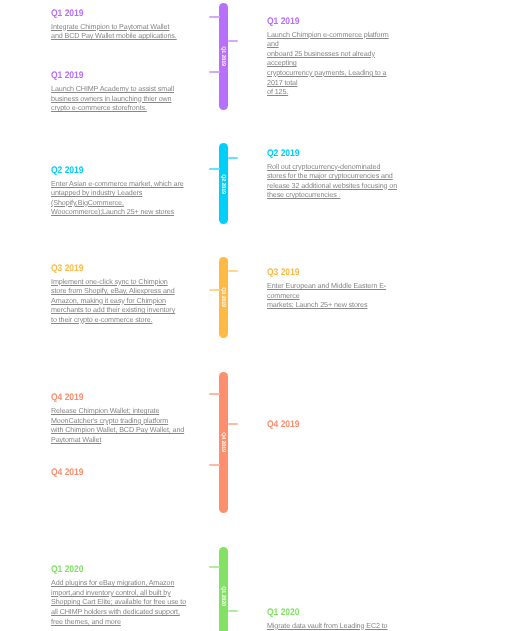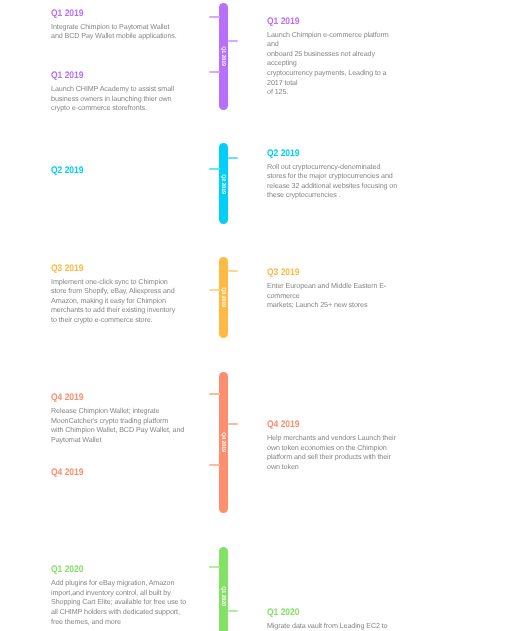--- a/index.html
+++ b/index.html
@@ -18,21 +18,21 @@
   .tick{position:absolute;height:2px;border-radius:1px;}
   .tick.left{left:209px;width:10.5px;}
   .tick.right{left:227.5px;width:10.5px;}
   .entry{position:absolute;}
   .entry.left{left:51px;width:140px;}
   .entry.right{left:267px;width:136px;}
   .entry-title{font-size:9.5px;font-weight:bold;line-height:9.5px;
        letter-spacing:-0.05px;margin:0;
        transform:scaleX(0.9);transform-origin:left center;}
   .entry-body{font-size:7.2px;line-height:9.55px;color:#888888;margin:3.5px 0 0 0;
-       letter-spacing:-0.12px;white-space:pre-line;}
+       letter-spacing:-0.12px;white-space:pre-line;text-decoration:underline;}
 </style>
 </head>
 <body>
 
 <div class="timeline">
   <div class="axis-bar" style="background-color: rgb(184, 112, 252); top: 2.6px; height: 107.8px;">
     <span class="axis-bar-label">Q1 2019</span>
   </div>
   <div class="tick left" style="background-color: rgb(213, 170, 253); top: 16px;"></div>
   <div class="tick right" style="background-color: rgb(213, 170, 253); top: 39.7px;"></div>
@@ -58,20 +58,24 @@
 2017 total
 of 125.</div>
   </div>
   <div class="axis-bar" style="background-color: rgb(0, 207, 250); top: 143.4px; height: 80.4px;">
     <span class="axis-bar-label">Q2 2019</span>
   </div>
   <div class="tick right" style="background-color: rgb(102, 226, 252); top: 157px;"></div>
   <div class="tick left" style="background-color: rgb(102, 226, 252); top: 168px;"></div>
   <div class="entry left" style="top: 165.7px;">
     <div class="entry-title" style="color: rgb(0, 207, 250);">Q2 2019</div>
+    <div class="entry-body">Enter Asian e-commerce market, which are
+untapped by industry Leaders
+(Shopify,BigCommerce,
+Woocommerce);Launch 25+ new stores</div>
   </div>
   <div class="entry right" style="top: 148.6px;">
     <div class="entry-title" style="color: rgb(0, 207, 250);">Q2 2019</div>
     <div class="entry-body">Roll out cryptocurrency-denominated
 stores for the major cryptocurrencies and
 release 32 additional websites focusing on
 these cryptocurrencies .</div>
   </div>
   <div class="axis-bar" style="background-color: rgb(255, 186, 68); top: 257px; height: 80.8px;">
     <span class="axis-bar-label">Q3 2019</span>
@@ -102,24 +106,20 @@
     <div class="entry-body">Release Chimpion Wallet; integrate
 MoonCatcher's crypto trading platform
 with Chimpion Wallet, BCD Pay Wallet, and
 Paytomat Wallet</div>
   </div>
   <div class="entry left" style="top: 467.7px;">
     <div class="entry-title" style="color: rgb(253, 143, 111);">Q4 2019</div>
   </div>
   <div class="entry right" style="top: 420.1px;">
     <div class="entry-title" style="color: rgb(253, 143, 111);">Q4 2019</div>
-    <div class="entry-body">Help merchants and vendors Launch their
-own token economies on the Chimpion
-platform and sell their products with their
-own token</div>
   </div>
   <div class="axis-bar" style="background-color: rgb(131, 226, 102); top: 547px; height: 98px;">
     <span class="axis-bar-label">Q1 2020</span>
   </div>
   <div class="tick left" style="background-color: rgb(178, 236, 159); top: 565.5px;"></div>
   <div class="tick right" style="background-color: rgb(178, 236, 159); top: 609.9px;"></div>
   <div class="entry left" style="top: 565.4px;">
     <div class="entry-title" style="color: rgb(131, 226, 102);">Q1 2020</div>
     <div class="entry-body">Add plugins for eBay migration, Amazon
 import,and inventory control, all built by

